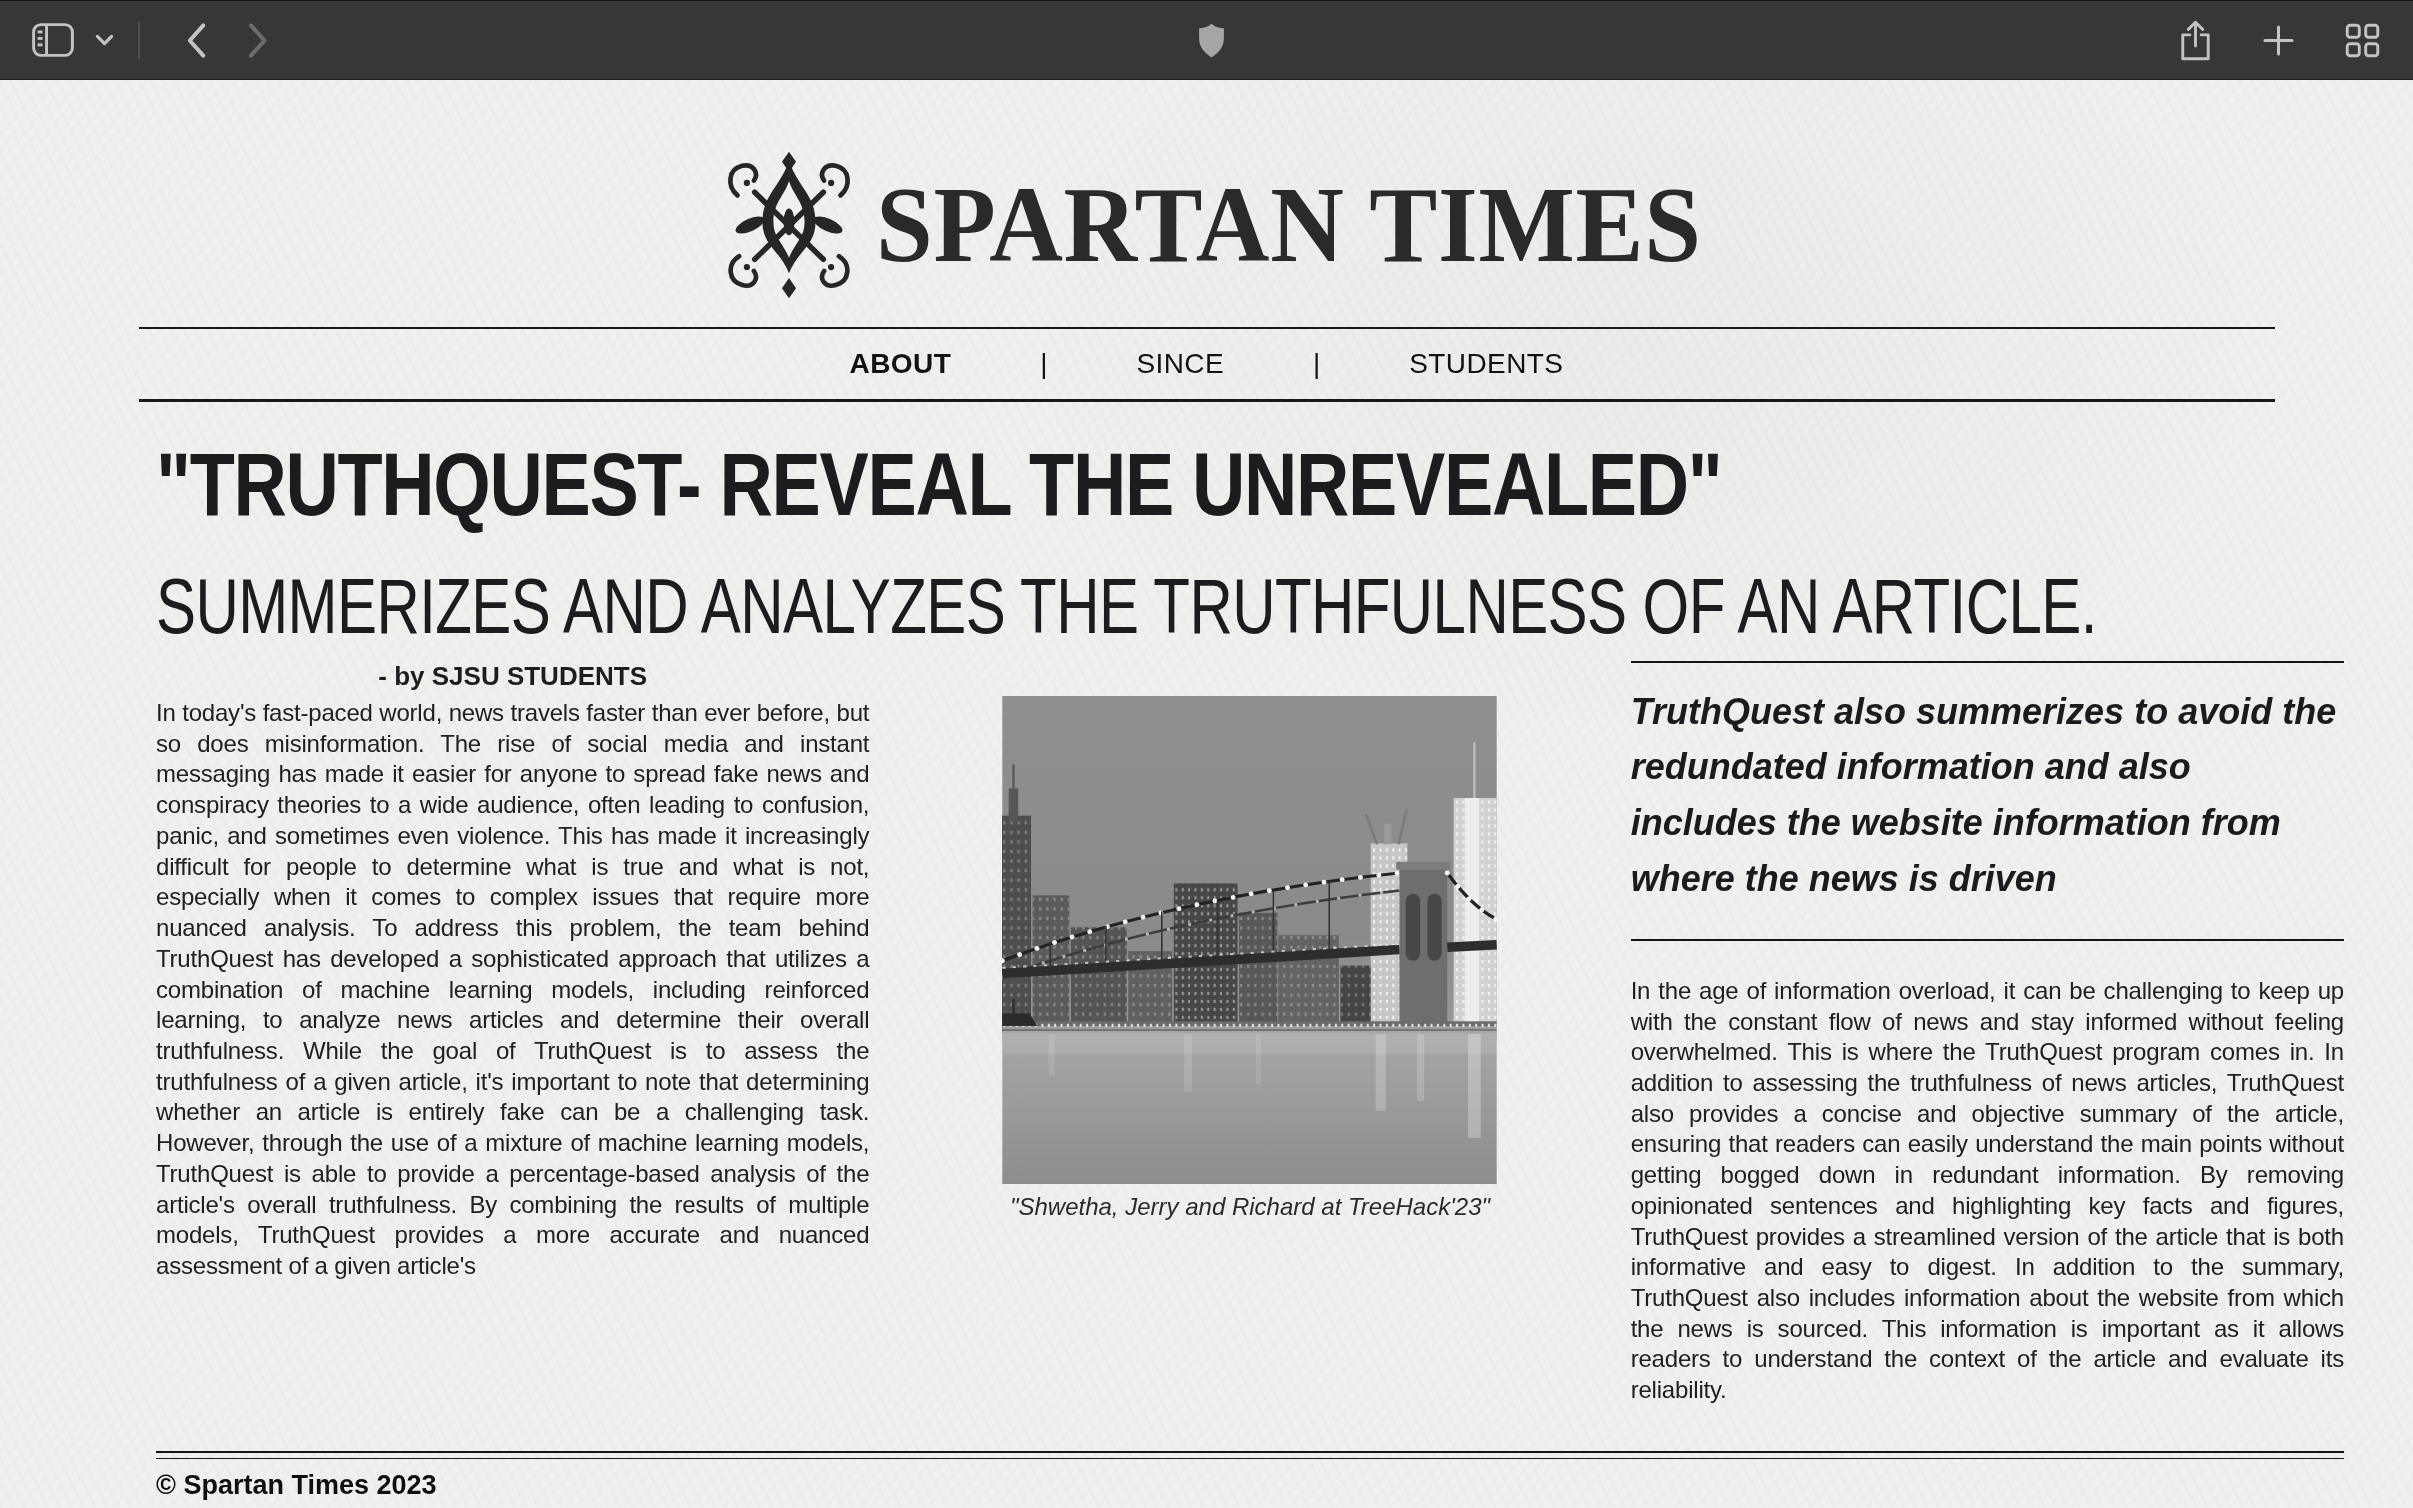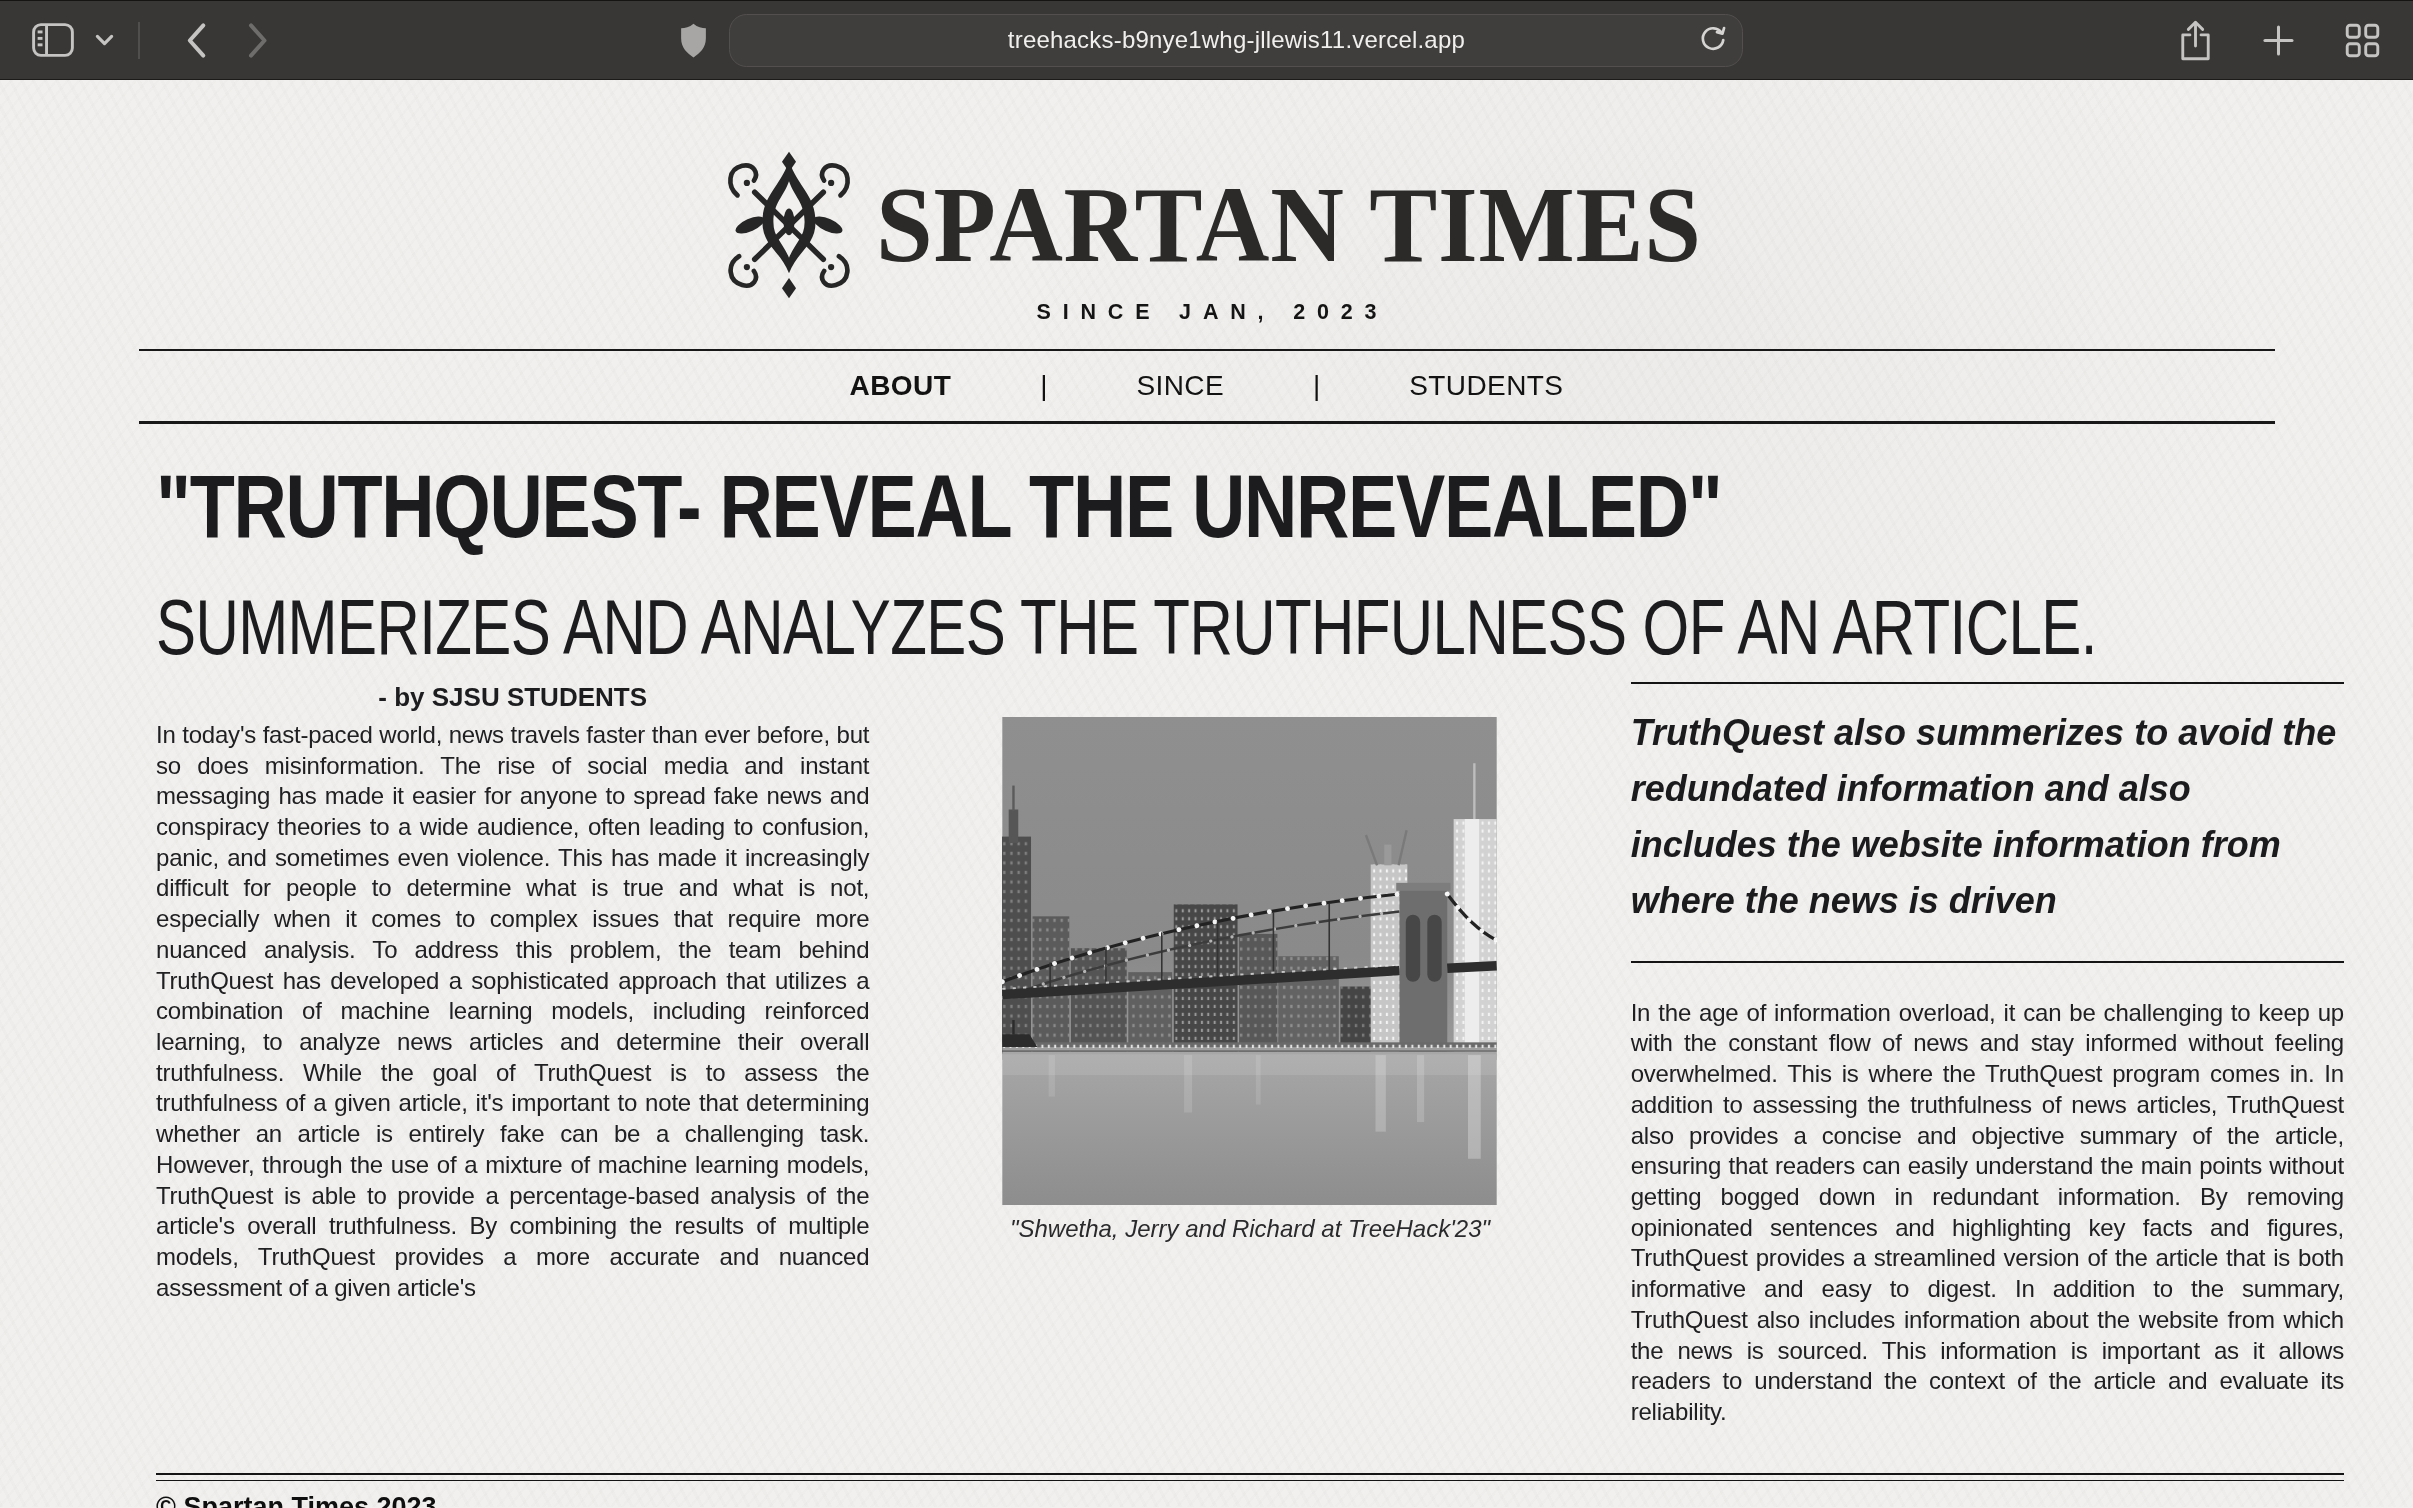--- a/index.html
+++ b/index.html
@@ -117,29 +117,20 @@
       </svg>
     </span>
   </div>
 
   <div class="tb-center">
     <span class="icon-btn shield">
       <svg width="27" height="37" viewBox="0 0 24 32" fill="currentColor">
         <path d="M12 1 C15.5 4 19.5 5 23 5 V14 C23 22.5 17.5 27.5 12 31 C6.5 27.5 1 22.5 1 14 V5 C4.5 5 8.5 4 12 1 Z"></path>
       </svg>
     </span>
-    <div class="url-field">
-      <span class="url-text">treehacks-b9nye1whg-jllewis11.vercel.app</span>
-      <span class="icon-btn reload-btn">
-        <svg width="30" height="30" viewBox="0 0 38 38" fill="none" stroke="currentColor" stroke-width="3.4" stroke-linecap="round">
-          <path d="M30 10 A13 13 0 1 0 32 19"></path>
-          <polyline points="24,9 31,11 33,4" stroke-linejoin="round"></polyline>
-        </svg>
-      </span>
-    </div>
   </div>
 
   <div class="tb-right">
     <span class="icon-btn">
       <svg width="35" height="43" viewBox="0 0 44 54" fill="none" stroke="currentColor" stroke-width="3.6" stroke-linecap="round" stroke-linejoin="round">
         <path d="M15 20 H6 V50 H38 V20 H29"></path>
         <line x1="22" y1="34" x2="22" y2="5"></line>
         <polyline points="13,13 22,4 31,13"></polyline>
       </svg>
     </span>
@@ -185,21 +176,20 @@
         <ellipse cx="50" cy="100" rx="20" ry="8" transform="rotate(-24 50 100)"></ellipse>
         <ellipse cx="150" cy="100" rx="20" ry="8" transform="rotate(24 150 100)"></ellipse>
         <circle cx="46" cy="46" r="4"></circle>
           <circle cx="154" cy="46" r="4"></circle>
         <circle cx="46" cy="154" r="4"></circle>
           <circle cx="154" cy="154" r="4"></circle>
       </g>
     </svg>
     <div class="masthead-title">SPARTAN TIMES</div>
   </div>
-  <div class="tagline">SINCE JAN, 2023</div>
 
   <div class="nav">
     <span class="nav-item active">ABOUT</span>
     <span class="nav-sep">|</span>
     <span class="nav-item">SINCE</span>
     <span class="nav-sep">|</span>
     <span class="nav-item">STUDENTS</span>
   </div>
 
   <div class="content">

